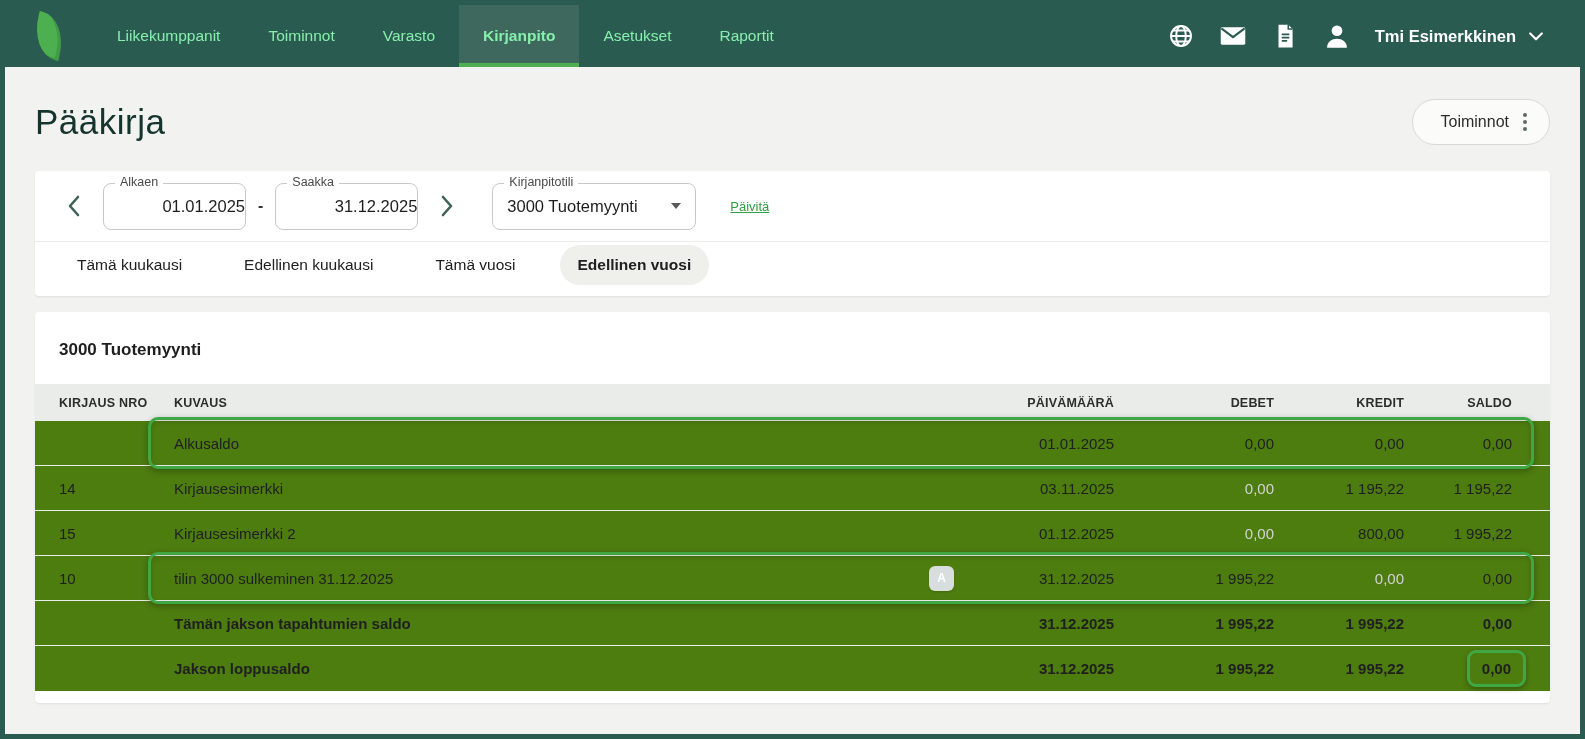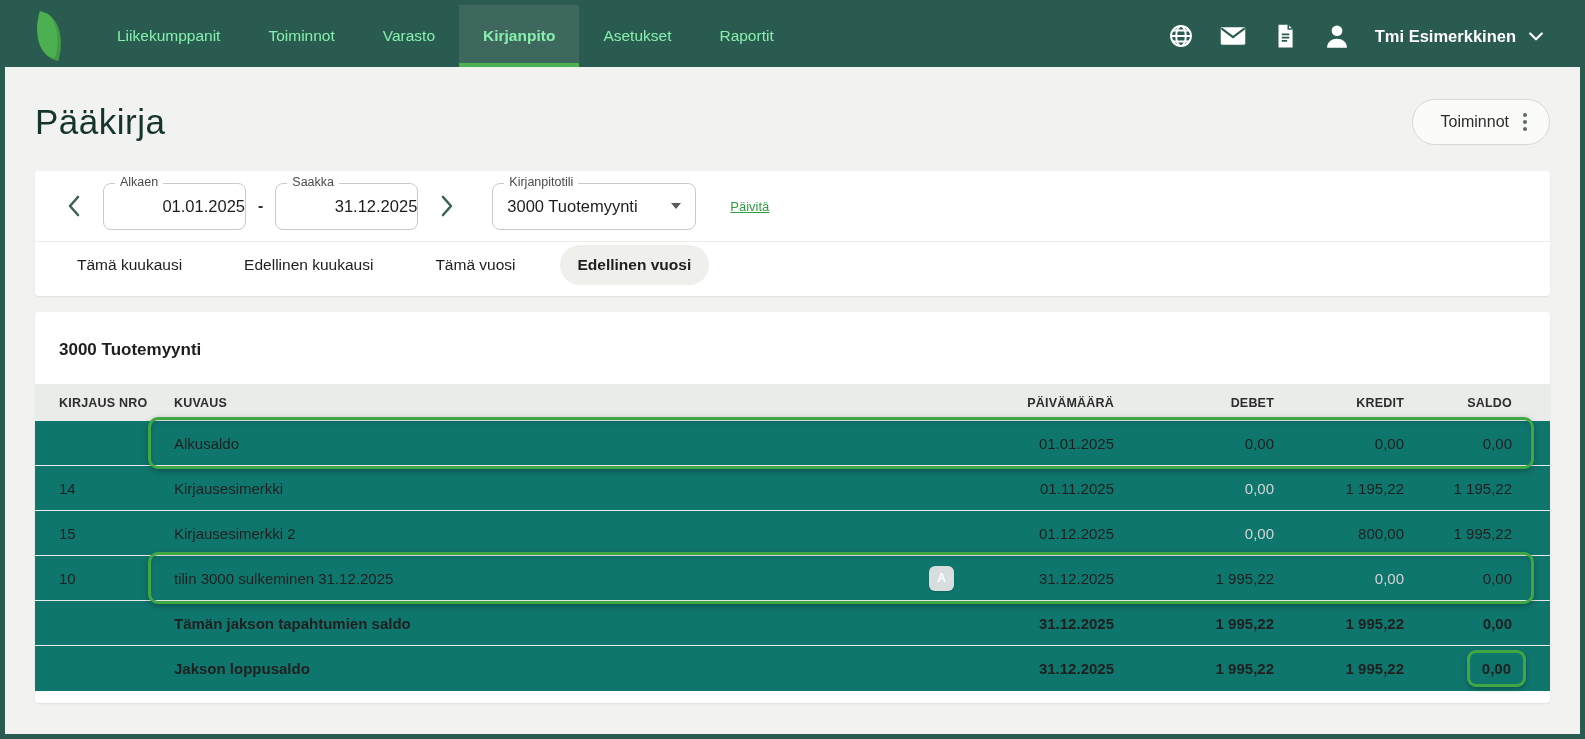--- a/index.html
+++ b/index.html
@@ -82,21 +82,21 @@
   .thead, .trow {
     display:grid;
     grid-template-columns: 115px 1fr 150px 160px 130px 108px;
     align-items:center;
     padding: 0 38px 0 24px;
   }
   .thead {
     height: 37px; background:#e9ece9;
     font-size:12.5px; font-weight:700; color:#2d2d2d; letter-spacing:.2px;
   }
-  .trow { height:45px; border-bottom:1px solid #ebebeb; position:relative; background:#0f766e; font-size:15px; color:#1f1f1f; }
+  .trow { height:45px; border-bottom:1px solid #ebebeb; position:relative; background:#4d7c0f; font-size:15px; color:#1f1f1f; }
   .trow:last-child { border-bottom:none; }
   .cell-r, .h-r { text-align:right; }
   .c-desc { display:flex; align-items:center; padding-right:10px; }
   .trow.bold .cellv { font-weight:700; }
   .muted { color:#d4d4d2; }
   .badge {
     margin-left:auto; width:25px; height:25px; border-radius:6px;
     background:#d8dedd; color:#fff; font-size:12px; font-weight:700;
     display:flex; align-items:center; justify-content:center;
     box-shadow: 0 1px 2px rgba(0,0,0,.15);
@@ -239,21 +239,21 @@
             <div class="cell-r cellv">0,00</div>
             <div class="cell-r cellv">0,00</div>
             <div class="cell-r"><span class="cellv">0,00</span></div>
             <div class="row-ring"></div>
           </div>
           <div class="trow">
             <div class="cellv">14</div>
             <div class="c-desc">
               <span class="cellv">Kirjausesimerkki</span>
             </div>
-            <div class="cell-r cellv">01.11.2025</div>
+            <div class="cell-r cellv">03.11.2025</div>
             <div class="cell-r cellv muted">0,00</div>
             <div class="cell-r cellv">1 195,22</div>
             <div class="cell-r"><span class="cellv">1 195,22</span></div>
           </div>
           <div class="trow">
             <div class="cellv">15</div>
             <div class="c-desc">
               <span class="cellv">Kirjausesimerkki 2</span>
             </div>
             <div class="cell-r cellv">01.12.2025</div>

